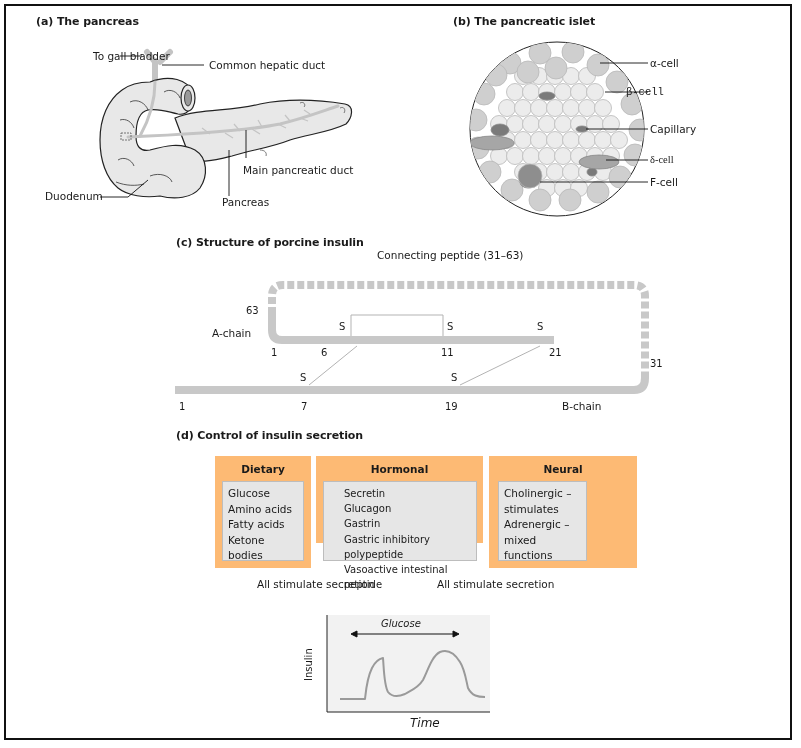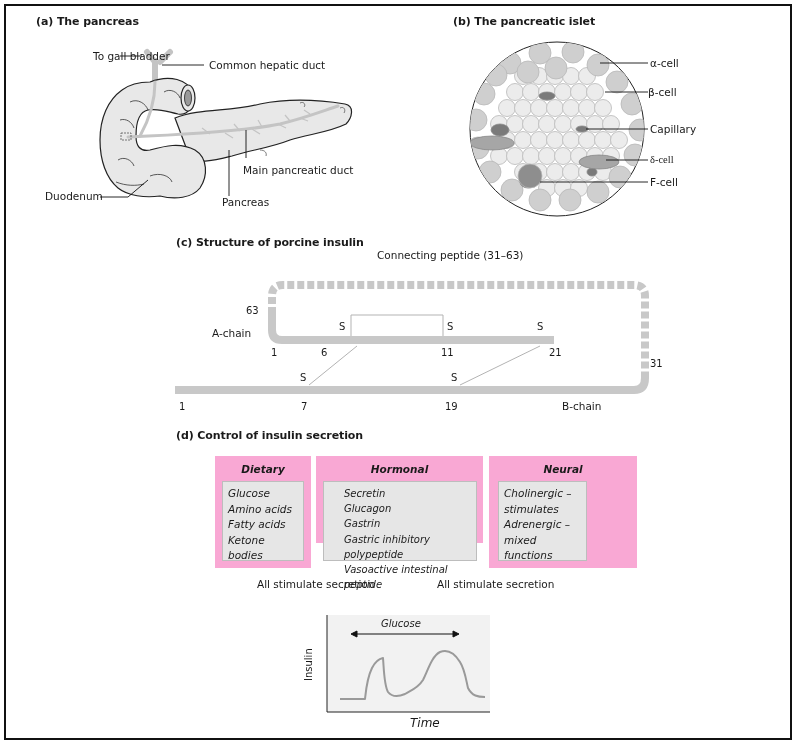--- a/index.html
+++ b/index.html
@@ -5,21 +5,21 @@
   html, body { margin: 0; padding: 0; background: #ffffff; }
   body { width: 801px; height: 748px; position: relative; overflow: hidden;
          font-family: "DejaVu Sans", sans-serif; color: #1a1a1a; }
   .frame { position: absolute; left: 4px; top: 4px; width: 788px; height: 736px;
            border: 2px solid #111; box-sizing: border-box; }
   .abs { position: absolute; white-space: nowrap; }
   .sec-title { font-size: 11px; font-weight: bold; letter-spacing: -0.1px; }
   .lbl { font-size: 10.5px; }
   .sm { font-size: 10px; }
   svg { position: absolute; left: 0; top: 0; overflow: visible; }
-  .box-outer { position: absolute; background: #f9a8d4; font-style: italic; }
+  .box-outer { position: absolute; background: #fdba74; }
   .box-inner { position: absolute; background: #e6e6e6; border: 1px solid #bdbdbd;
                box-sizing: border-box; padding: 4px 5px; font-size: 10.5px; line-height: 15.5px; }
   .box-head { position: absolute; left: 0; right: 0; text-align: center; font-size: 10.5px; font-weight: bold; }
 </style>
 </head>
 <body>
 
 <div class="frame"></div>
 
 <div class="abs sec-title" style="left:36px; top:15px;">(a)  The pancreas</div>
@@ -176,21 +176,21 @@
   <g stroke="#111" stroke-width="0.9">
     <line x1="600" y1="63" x2="648" y2="63"></line>
     <line x1="605" y1="92" x2="648" y2="92"></line>
     <line x1="586" y1="129" x2="648" y2="129"></line>
     <line x1="606" y1="160" x2="648" y2="160"></line>
     <line x1="540" y1="182" x2="648" y2="182"></line>
   </g>
 </svg>
 
 <div class="abs lbl" style="left:650px; top:57px;">α-cell</div>
-<div class="abs lbl" style="left:648px; top:86px;">β-cell</div>
+<div class="abs lbl" style="left:626px; top:86px;font-family:Liberation Mono, monospace;">β-cell</div>
 <div class="abs lbl" style="left:650px; top:123px;">Capillary</div>
 <div class="abs lbl" style="left:650px; top:154px;font-family:Liberation Serif, serif;">δ-cell</div>
 <div class="abs lbl" style="left:650px; top:176px;">F-cell</div>
 
 <div class="abs sec-title" style="left:176px; top:236px;">(c)  Structure of porcine insulin</div>
 <div class="abs lbl" style="left:377px; top:249px;">Connecting peptide (31–63)</div>
 
 <svg width="801" height="748">
 
   <path d="M272,314 L272,296 Q272,285 283,285 L634,285 Q645,285 645,296 L645,372" fill="none" stroke="#c8c8c8" stroke-width="8" stroke-dasharray="7,3"></path>

